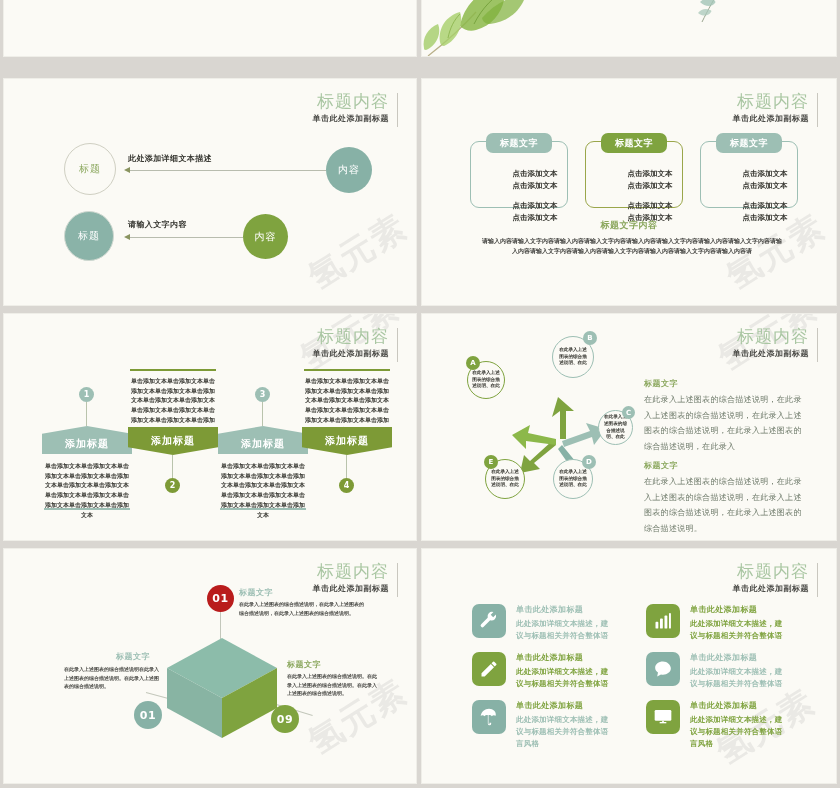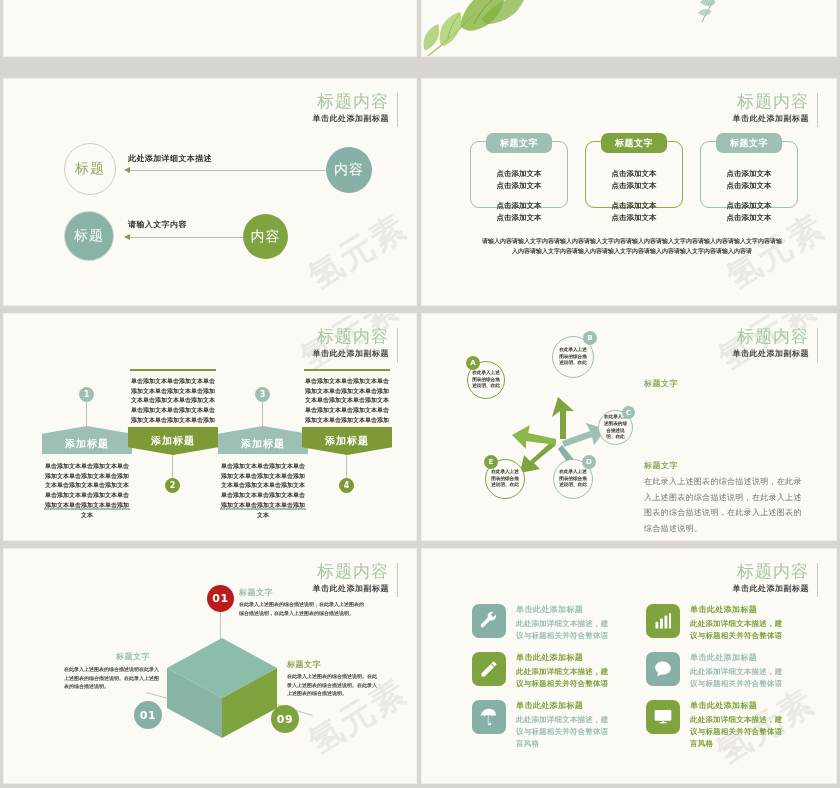--- a/index.html
+++ b/index.html
@@ -41,36 +41,36 @@
 
   
   .s1 { left: 3px; top: -47px; width: 414px; height: 104px; }
 
   .s1b { left: 421px; top: -47px; width: 416px; height: 104px; }
   
   .leaf { position: absolute; }
 
   
   .s2 { left: 3px; top: 78px; width: 414px; height: 228px; }
-  .circ { position: absolute; border-radius: 50%; display: flex; align-items: center; justify-content: center; font-size: 14px; letter-spacing: 1px; }
+  .circ { position: absolute; border-radius: 50%; display: flex; align-items: center; justify-content: center; font-size: 10px; letter-spacing: 1px; }
   .circ-outline { border: 1.4px solid #cfcfc2; background: transparent; color: #8ca85f; }
   .circ-teal { background: #87b1a6; color: #ffffff; }
   .circ-teal-ring { background: #8ab3a8; color: #fff; border: 1.5px solid #cfd8d0; }
   .circ-green { background: #7fa33f; color: #ffffff; }
   .arrow-line { position: absolute; height: 1px; background: #b8bcae; }
   .arrow-head {
     position: absolute; width: 0; height: 0;
     border-top: 3.5px solid transparent; border-bottom: 3.5px solid transparent;
     border-right: 6px solid #8a9460;
   }
   .arr-label { position: absolute; font-size: 8px; color: #35352f; font-weight: bold; letter-spacing: .4px; }
 
   
   .s3 { left: 421px; top: 78px; width: 416px; height: 228px; }
-  .card { position: absolute; border-radius: 9px; background: #fbfaf5; }
+  .card { position: absolute; border-radius: 9px; background: #fbfaf5; padding-left: 16px; }
   .card-tab {
     position: absolute; border-radius: 7px; height: 20px;
     display: flex; align-items: center; justify-content: center;
     color: #fff; font-size: 9px; font-weight: bold; letter-spacing: .5px;
   }
   .card-body { position: absolute; width: 100%; top: 26px; text-align: center; }
   .card-body p { font-size: 7.5px; color: #35352f; font-weight: bold; line-height: 1.65; }
   .card-body .gap { height: 7px; }
   .c3-cap { position: absolute; width: 100%; text-align: center; font-size: 9px; font-weight: bold; color: #8ca85f; letter-spacing: .5px; }
   .c3-desc { position: absolute; font-size: 6px; color: #3d3d3a; line-height: 1.7; text-align: center; font-weight: bold; }
@@ -217,20 +217,21 @@
         <p>点击添加文本</p>
         <div class="gap"></div>
         <p>点击添加文本</p>
         <p>点击添加文本</p>
       </div>
     </div>
     <div class="card-tab" style="left:294px; top:54px; width:66px; background:#9dbfb4;">
       <span>标题文字</span>
     </div>
 
+    <div class="c3-cap" style="top:140px;">标题文字内容</div>
     <div class="c3-desc" style="left:60px; top:157px; width:300px;">请输入内容请输入文字内容请输入内容请输入文字内容请输入内容请输入文字内容请输入内容请输入文字内容请输入内容请输入文字内容请输入内容请输入文字内容请输入内容请输入文字内容请输入内容请</div>
   </div>
 
   <div class="slide s4">
     <div class="wm" style="left:292px; top:-4px;">氢元素</div>
     <div class="hdr">
       <div class="hdr-title">标题内容</div>
       <div class="hdr-sub">单击此处添加副标题</div>
     </div>
 
@@ -325,20 +326,21 @@
     </div>
 
     <div class="pw-circ" style="left:63px; top:145px; width:40px; height:40px; border:1.6px solid #7fa33f;">
       <p style="width:30px;">在此录入上述图表的综合描述说明、在此</p>
     </div>
     <div class="pw-badge" style="left:62px; top:141px; width:14px; height:14px; background:#7fa33f;">
       <span>E</span>
     </div>
 
     <div class="s5-h" style="left:222px; top:64px;">标题文字</div>
+    <div class="s5-p" style="left:222px; top:78px; width:158px;">在此录入上述图表的综合描述说明，在此录入上述图表的综合描述说明，在此录入上述图表的综合描述说明，在此录入上述图表的综合描述说明，在此录入</div>
     <div class="s5-h" style="left:222px; top:146px;">标题文字</div>
     <div class="s5-p" style="left:222px; top:160px; width:158px;">在此录入上述图表的综合描述说明，在此录入上述图表的综合描述说明，在此录入上述图表的综合描述说明，在此录入上述图表的综合描述说明。</div>
   </div>
 
   <div class="slide s6">
     <div class="wm" style="left:300px; top:145px;">氢元素</div>
     <div class="hdr">
       <div class="hdr-title">标题内容</div>
       <div class="hdr-sub">单击此处添加副标题</div>
     </div>

